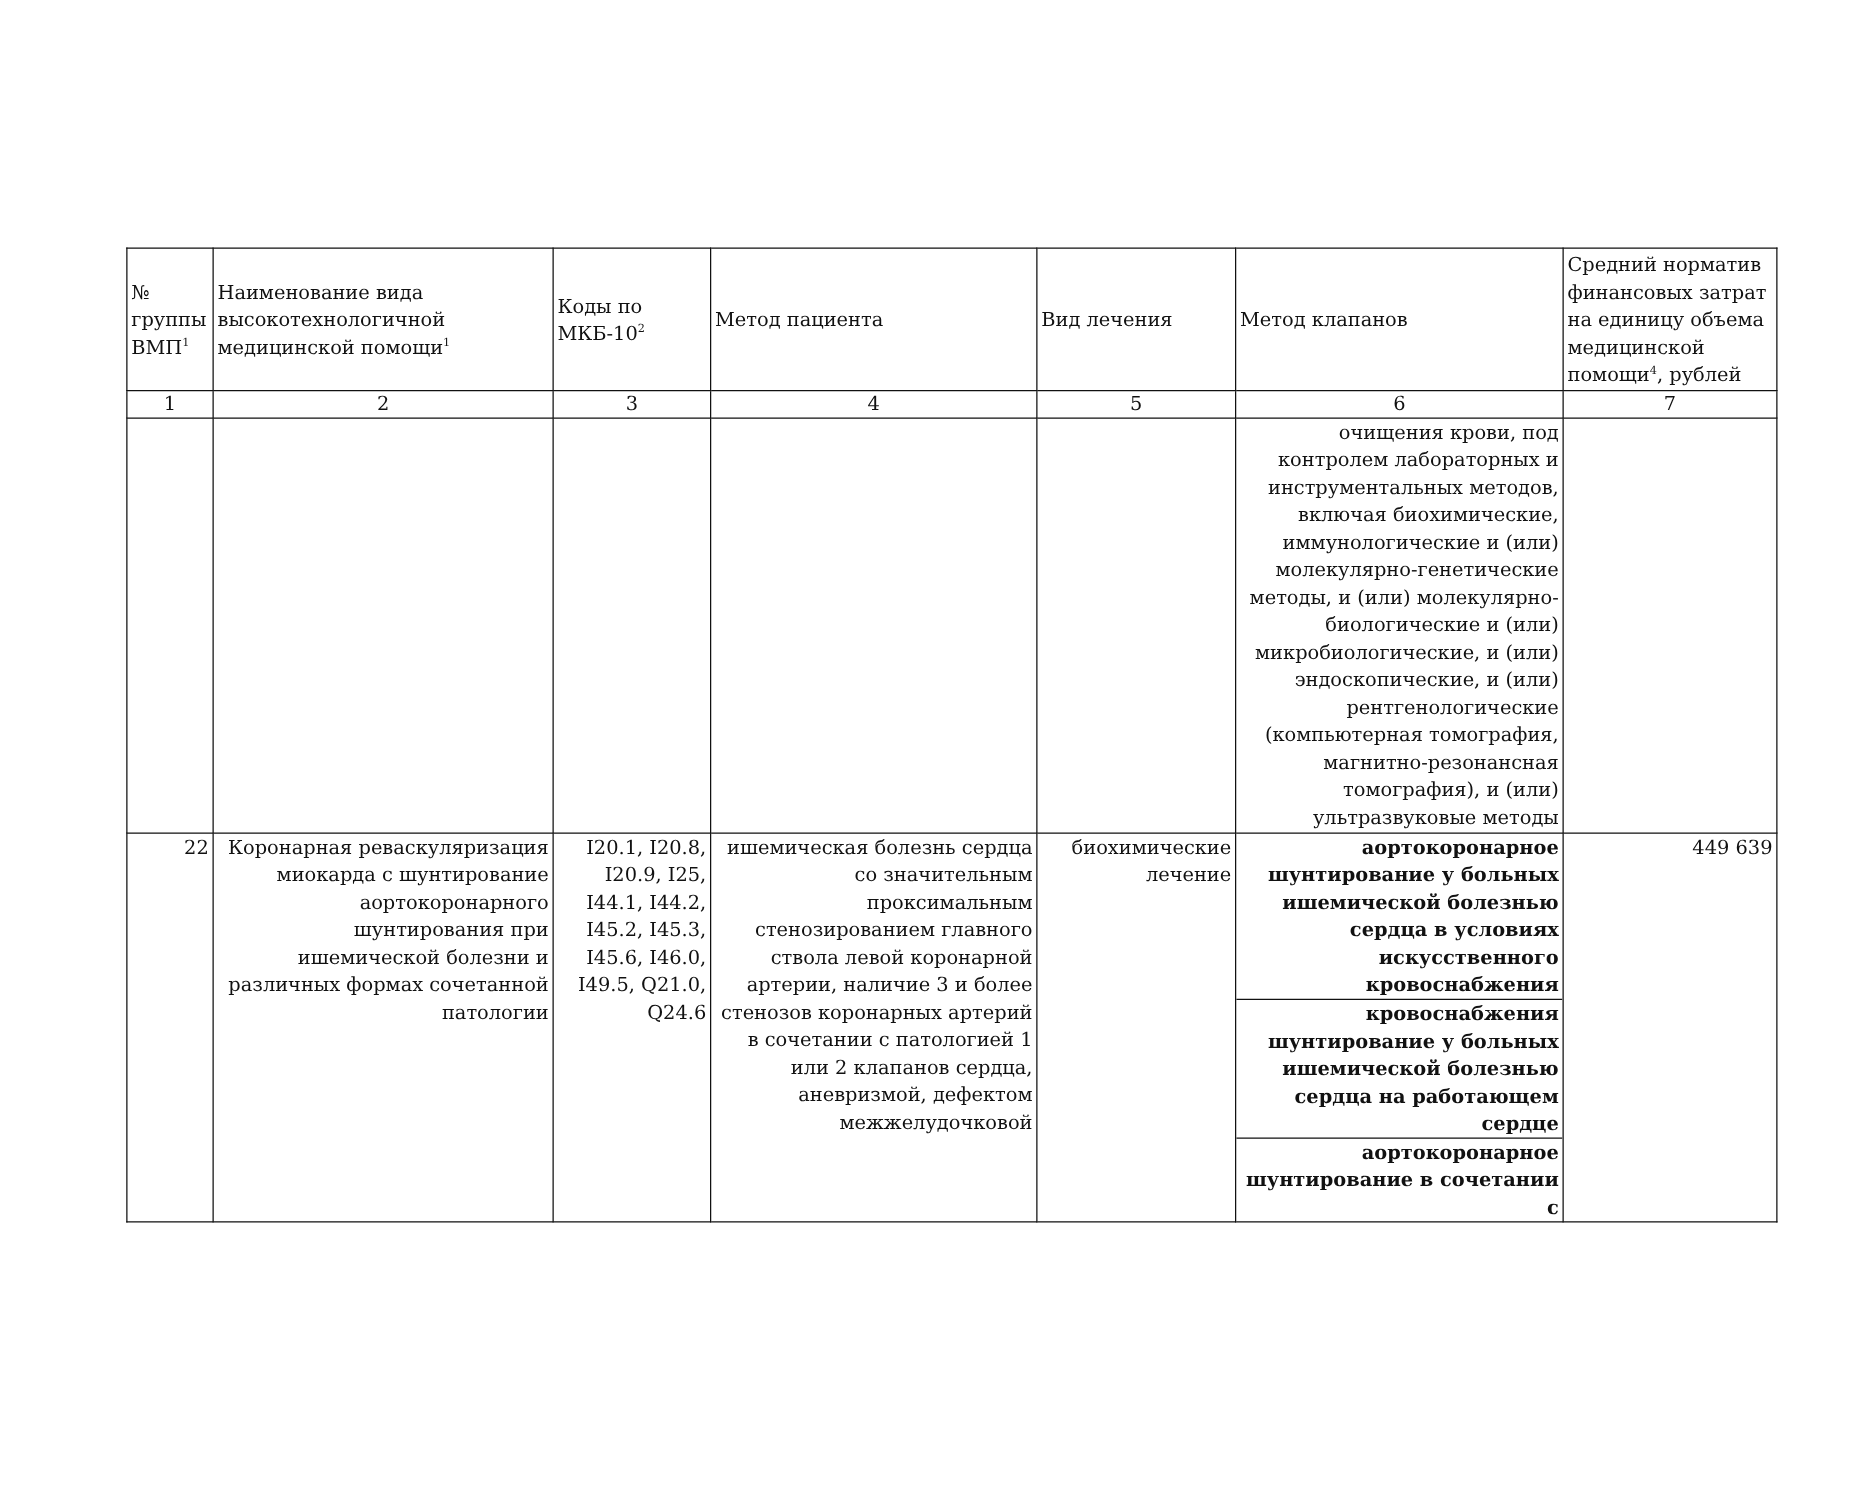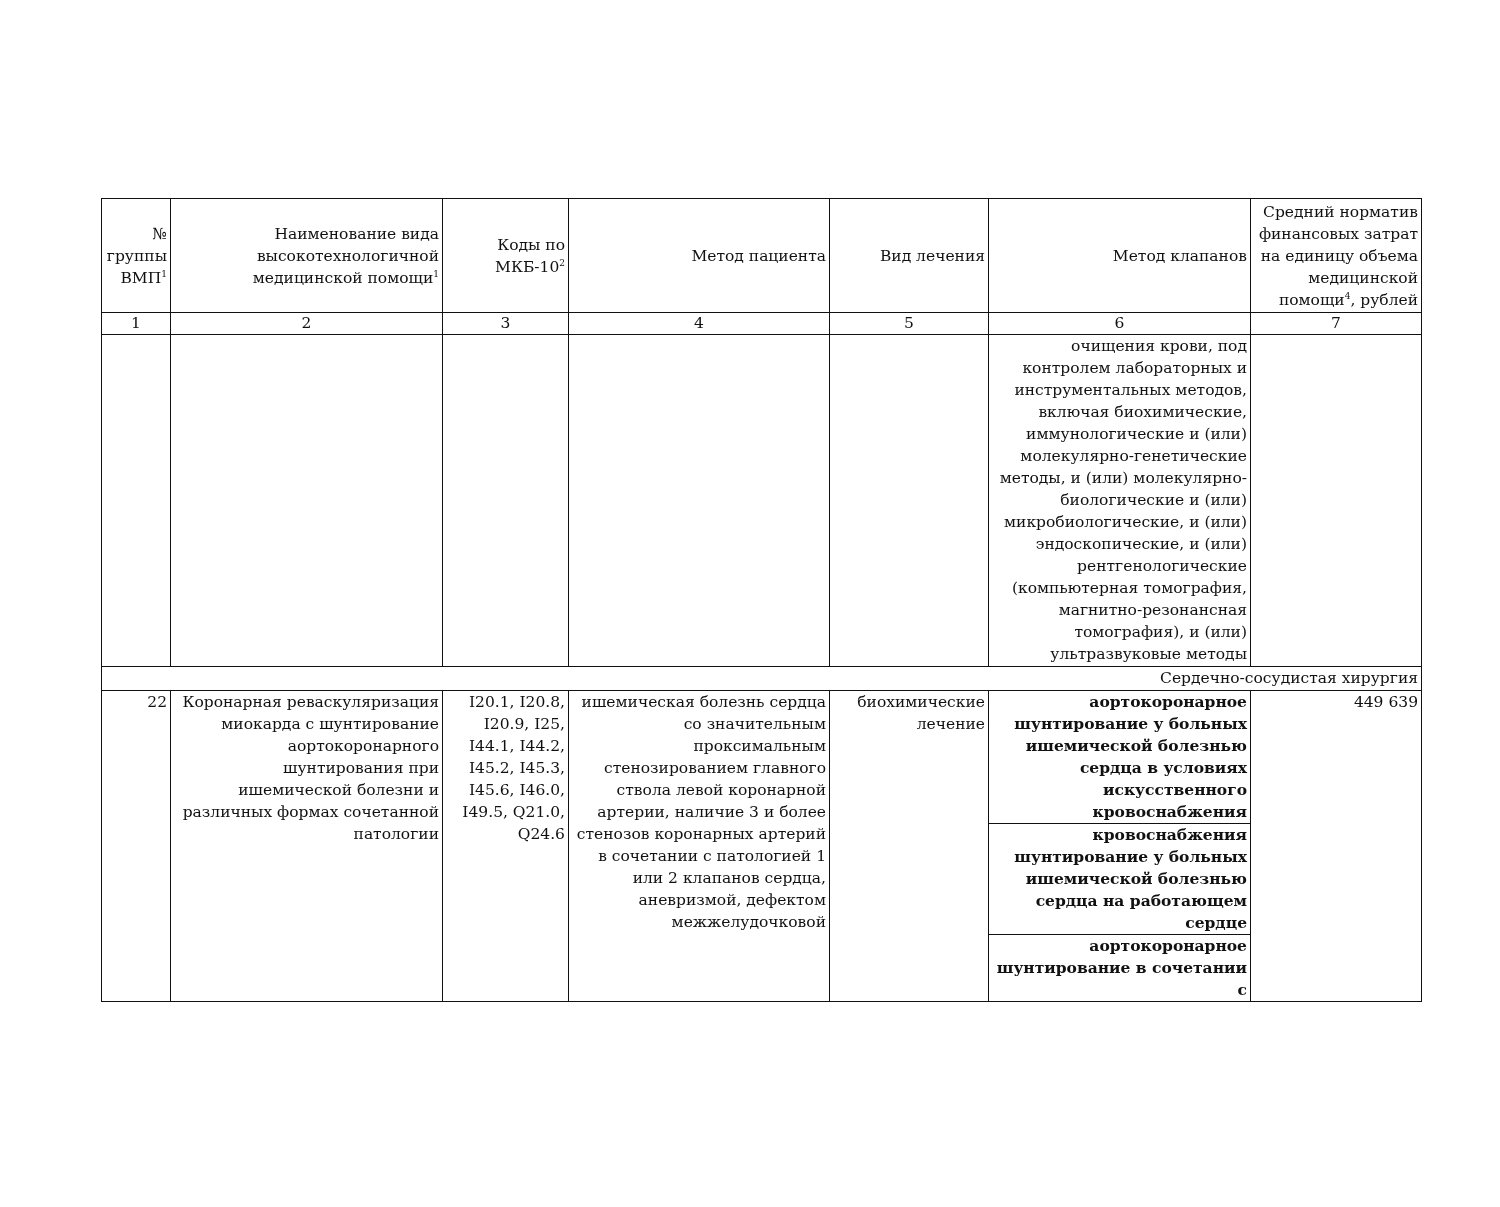--- a/index.html
+++ b/index.html
@@ -1,21 +1,21 @@
 <!DOCTYPE html>
 <html><head>
 <meta charset="utf-8">
 <style>
   html, body { margin: 0; padding: 0; background: #ffffff; }
   body { width: 1500px; height: 1207px; position: relative; overflow: hidden;
          font-family: "DejaVu Serif", "Liberation Serif", serif; color: #111; }
   table.doc { position: absolute; left: 101px; top: 198px; border-collapse: collapse;
               table-layout: fixed; width: 1320px; font-size: 15.5px; line-height: 22px; }
   table.doc td { border: 1.5px solid #111; vertical-align: top; padding: 0 3px; overflow: hidden; text-align: right; }
-  table.doc td.hdr { text-align: right; vertical-align: middle; line-height: 22px; }
+  table.doc td.hdr { text-align: left; vertical-align: middle; line-height: 22px; }
   table.doc td.num { text-align: center; padding: 0; line-height: 20px; }
   td.center { text-align: center; }
   td.left { text-align: left; }
   .section td { text-align: center; line-height: 22px; }
   sup { font-size: 9px; line-height: 0; }
   .method-block { border-bottom: 1.5px solid #111; margin: 0 -3px; padding: 0 3px; }
   .method-block:last-child { border-bottom: none; }
   .cell-nopad { padding: 0 !important; }
   .cell-nopad .method-block { margin: 0; font-weight: bold; }
 </style>
@@ -53,23 +53,20 @@
   </tr>
   <tr style="height:332px">
     <td></td>
     <td></td>
     <td></td>
     <td></td>
     <td></td>
     <td class="left">очищения крови, под контролем лабораторных и инструментальных методов, включая биохимические, иммунологические и (или) молекулярно-генетические методы, и (или) молекулярно-биологические и (или) микробиологические,  и (или) эндоскопические, и (или) рентгенологические (компьютерная томография, магнитно-резонансная томография), и (или) ультразвуковые методы</td>
     <td></td>
   </tr>
-  <tr class="section" style="height:24px">
-    <td colspan="7">Сердечно-сосудистая хирургия</td>
-  </tr>
   <tr style="height:245px">
     <td class="center">22</td>
     <td class="left">Коронарная реваскуляризация миокарда с шунтирование аортокоронарного шунтирования при ишемической болезни и различных формах сочетанной патологии</td>
     <td class="center">I20.1, I20.8, I20.9, I25, I44.1, I44.2, I45.2, I45.3, I45.6, I46.0, I49.5, Q21.0, Q24.6</td>
     <td class="left">ишемическая болезнь сердца со значительным проксимальным стенозированием главного ствола левой коронарной артерии, наличие 3 и более стенозов коронарных артерий в сочетании с патологией 1 или 2 клапанов сердца, аневризмой, дефектом межжелудочковой</td>
     <td class="center">биохимические лечение</td>
     <td class="left cell-nopad">
       <div class="method-block" style="padding:0 3px">аортокоронарное шунтирование у больных ишемической болезнью сердца в условиях искусственного кровоснабжения</div>
       <div class="method-block" style="padding:0 3px">кровоснабжения шунтирование у больных ишемической болезнью сердца на работающем сердце</div>
       <div class="method-block" style="padding:0 3px">аортокоронарное шунтирование в сочетании с</div>

